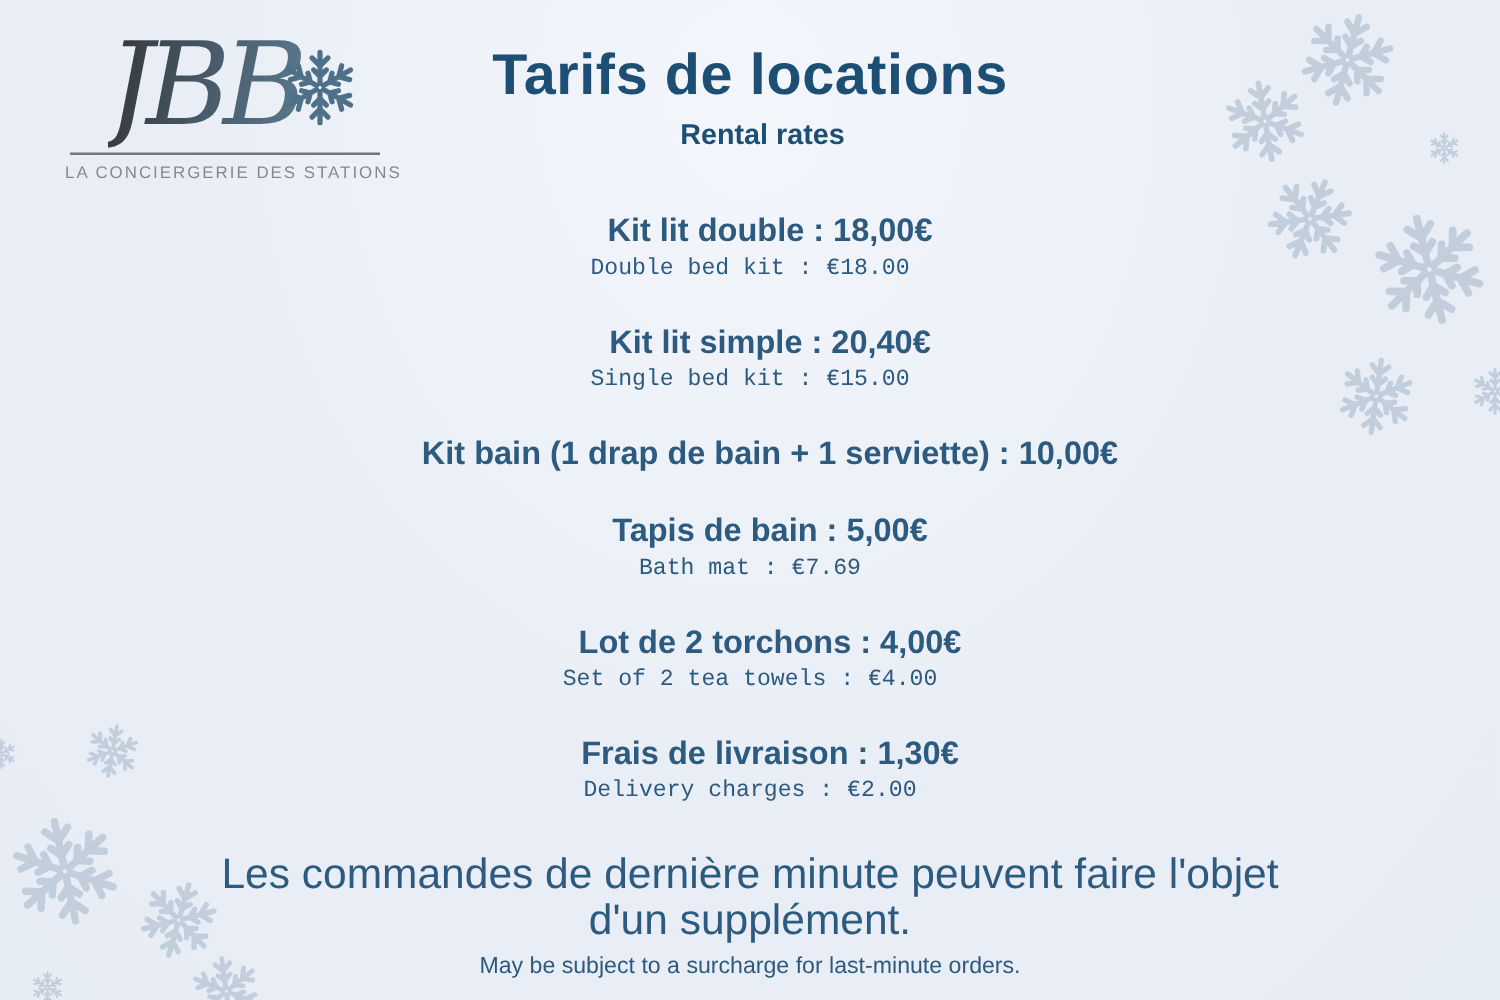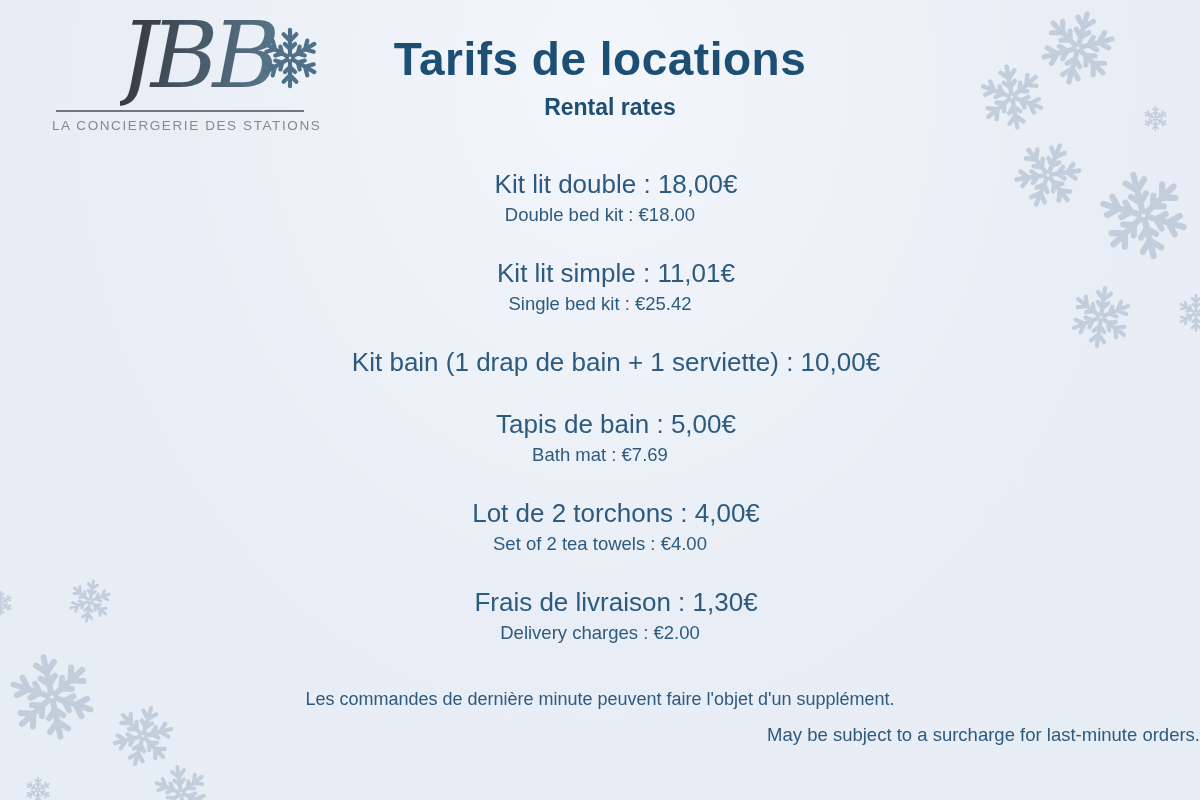--- a/index.html
+++ b/index.html
@@ -9,23 +9,23 @@
     position: relative;
     overflow: hidden;
     font-family: "Liberation Sans", sans-serif;
     background: radial-gradient(ellipse at 50% 10%, #f3f6fb 0%, #e9eef6 55%, #e7edf5 100%);
   }
 
   
   .logo {
     position: absolute;
     left: 52px;
-    top: 4px;
+    top: 16px;
     width: 256px;
-    text-align: right;
+    text-align: center;
   }
   .monogram {
     font-family: "DejaVu Serif", serif;
     font-style: italic;
     font-size: 92px;
     line-height: 104px;
     letter-spacing: -6px;
     background: linear-gradient(100deg, #34383e 5%, #4a5c6b 45%, #5f8298 95%);
     -webkit-background-clip: text;
     background-clip: text;
@@ -72,45 +72,45 @@
     line-height: 30px;
     font-weight: 700;
     color: var(--title-color, #1d4e74);
     padding-left: 20px;
   }
   .rates { margin-top: 46px; }
   .rate-item { padding-bottom: 29px; }
   .rate-fr {
     font-size: 26px;
     line-height: 33px;
-    font-weight: 400;
+    font-weight: 700;
     color: var(--text-color, #2d5a7f);
     padding-left: 32px;
   }
   .rate-en {
     font-size: 18.5px;
     line-height: 27px;
     font-weight: 400;
     color: var(--text-color, #2d5a7f);
+    font-family: Liberation Mono, monospace;
   }
   .note { margin-top: 6px; }
   .note-fr {
-    font-size: 18px;
+    font-size: 34px;
     line-height: 37px;
     font-weight: 500;
     max-width: 880px;
     margin: 0 auto;
     color: var(--text-color, #2d5a7f);
   }
   .note-en {
     margin-top: 3px;
     font-size: 18.5px;
     line-height: 27px;
     color: var(--text-color, #2d5a7f);
-    text-align: right;
   }
 
   
   .flake {
     position: absolute;
     color: var(--flake-color, #c3cedd);
     z-index: 1;
   }
   
   .f1  { left: 1038px; top:   8px; width: 80px; height: 80px; transform: rotate(15deg);  }
@@ -213,22 +213,22 @@
 <div class="main">
   <h1 class="title">Tarifs de locations</h1>
   <div class="subtitle">Rental rates</div>
 
   <div class="rates">
     <div class="rate-item">
       <div class="rate-fr">Kit lit double : 18,00€</div>
       <div class="rate-en">Double bed kit : €18.00</div>
     </div>
     <div class="rate-item">
-      <div class="rate-fr">Kit lit simple : 11,01€</div>
-      <div class="rate-en">Single bed kit : €25.42</div>
+      <div class="rate-fr">Kit lit simple : 20,40€</div>
+      <div class="rate-en">Single bed kit : €15.00</div>
     </div>
     <div class="rate-item">
       <div class="rate-fr">Kit bain (1 drap de bain + 1 serviette) : 10,00€</div>
     </div>
     <div class="rate-item">
       <div class="rate-fr">Tapis de bain : 5,00€</div>
       <div class="rate-en">Bath mat : €7.69</div>
     </div>
     <div class="rate-item">
       <div class="rate-fr">Lot de 2 torchons : 4,00€</div>

